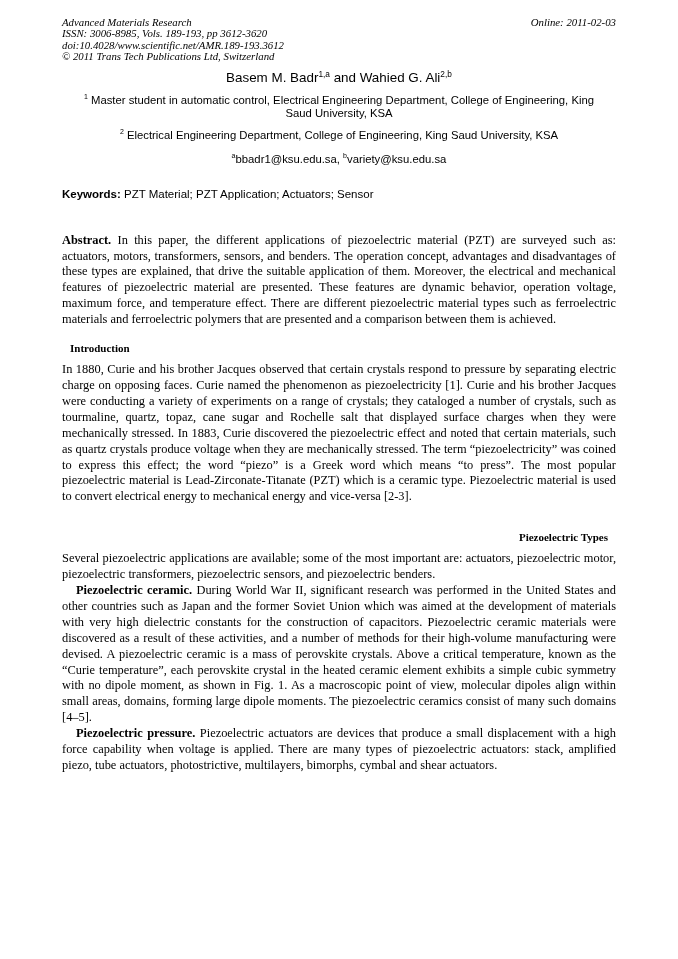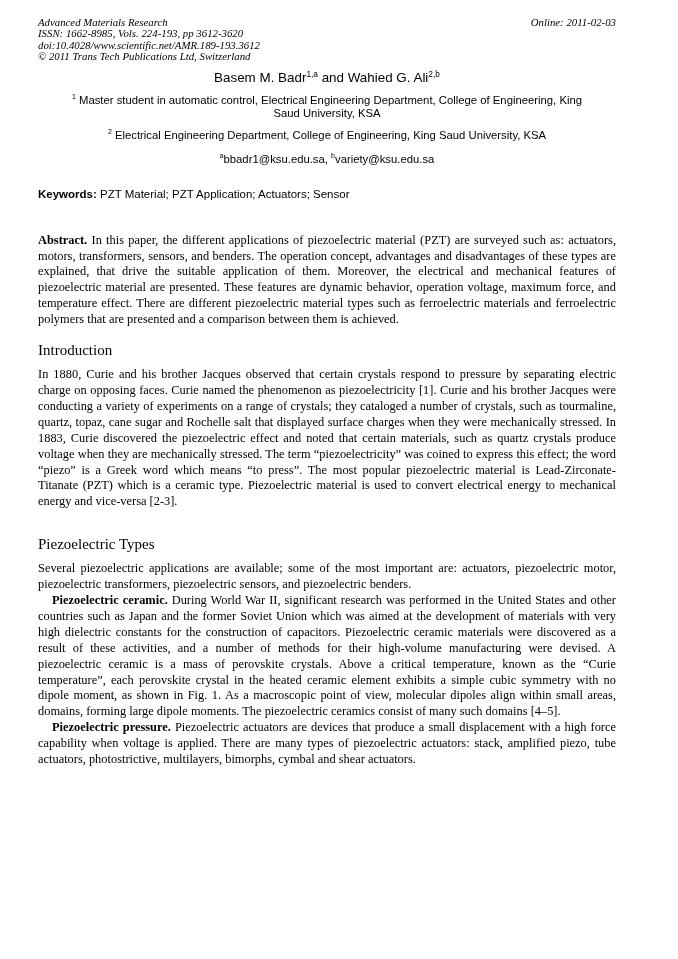--- a/index.html
+++ b/index.html
@@ -5,21 +5,21 @@
   html, body { margin: 0; padding: 0; background: #ffffff; }
   body {
     width: 678px; height: 959px;
     font-family: "Liberation Serif", serif;
     color: #000000;
     overflow: hidden;
   }
   .page {
     box-sizing: border-box;
     width: 678px; height: 959px;
-    padding: 17px 62px 0 38px;
+    padding: 17px 62px 0 62px;
     background: #ffffff;
   }
   
   .hdr {
     display: flex;
     justify-content: space-between;
     align-items: flex-start;
     font-style: italic;
     font-size: 10.8px;
     line-height: 11.4px;
@@ -69,38 +69,38 @@
   
   .para {
     font-size: 12.4px;
     line-height: 15.9px;
     text-align: justify;
     margin: 0;
   }
   .para .lead { font-weight: bold; }
   .abstract { margin-top: 33px; }
   .sec-heading {
-    font-size: 15px;
-    font-weight: normal;
-    margin: 0;
+    font-size: 11px;
+    font-weight: bold;
+    margin: 8px;
   }
   .sec-heading.intro { margin-top: 14px; }
-  .sec-heading.types { margin-top: 26px; }
+  .sec-heading.types { margin-top: 26px; text-align: right; }
   .sec-body { margin-top: 8px; }
   .indent { text-indent: 14px; }
 </style>
 </head>
 <body>
 
 <div class="page">
 
   <div class="hdr">
     <div class="hdr-left">
       <div>Advanced Materials Research</div>
-      <div>ISSN: 1662-8985, Vols. 224-193, pp 3612-3620</div>
+      <div>ISSN: 3006-8985, Vols. 189-193, pp 3612-3620</div>
       <div>doi:10.4028/www.scientific.net/AMR.189-193.3612</div>
       <div>© 2011 Trans Tech Publications Ltd, Switzerland</div>
     </div>
     <div class="hdr-right">Online: 2011-02-03</div>
   </div>
 
 
   <div class="authors"><span>Basem M. Badr</span><sup>1,a</sup><span> and </span><span>Wahied G. Ali</span><sup>2,b</sup></div>
 
   <div class="affil affil-1"><sup>1</sup><span> Master student in automatic control, Electrical Engineering Department, College of Engineering, King Saud University, KSA</span></div>

